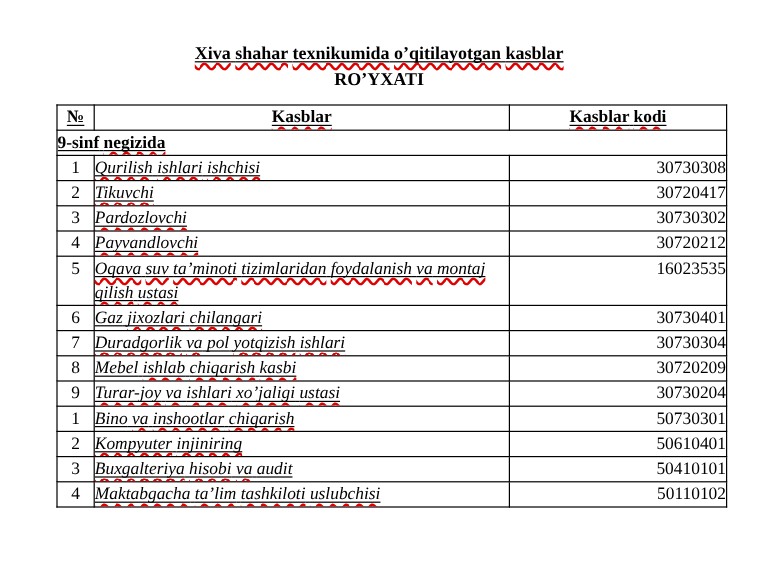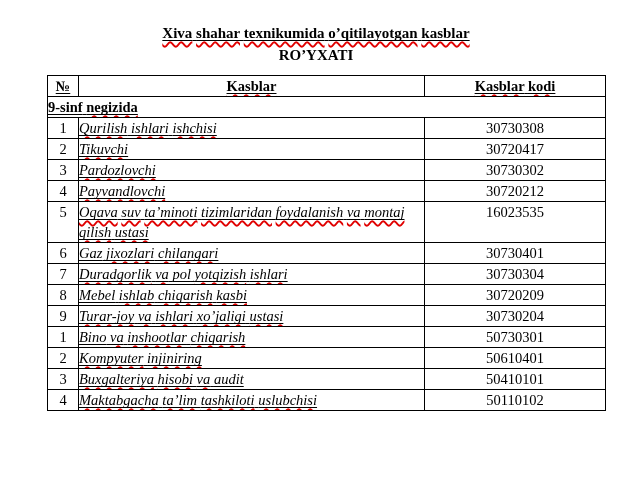--- a/index.html
+++ b/index.html
@@ -5,21 +5,21 @@
   html,body{margin:0;padding:0;background:#ffffff;}
   .canvas{
     position:relative;
     width:632px;height:479px;
     background:#ffffff;
     color:#000;
     font-family:"Liberation Serif","DejaVu Serif",serif;
     overflow:hidden;
   }
   .doc-title{
-    padding-top:24px;
+    padding-top:36px;
     text-align:center;
     font-size:15px;
     font-weight:bold;
     line-height:18px;
   }
   .doc-subtitle{
     margin-top:4px;
     text-align:center;
     font-size:15px;
     font-weight:bold;
@@ -54,21 +54,21 @@
     height:20px;
   }
   td.name-cell{
     text-align:left;
     vertical-align:top;
     padding-left:5px;
     padding-right:4px;
     font-style:italic;
   }
   td.code-cell{
-    text-align:center;
+    text-align:right;
     vertical-align:top;
   }
   
   .u{
     text-decoration:underline;
     text-decoration-thickness:1px;
     text-underline-offset:2px;
     text-decoration-skip-ink:none;
   }
   

